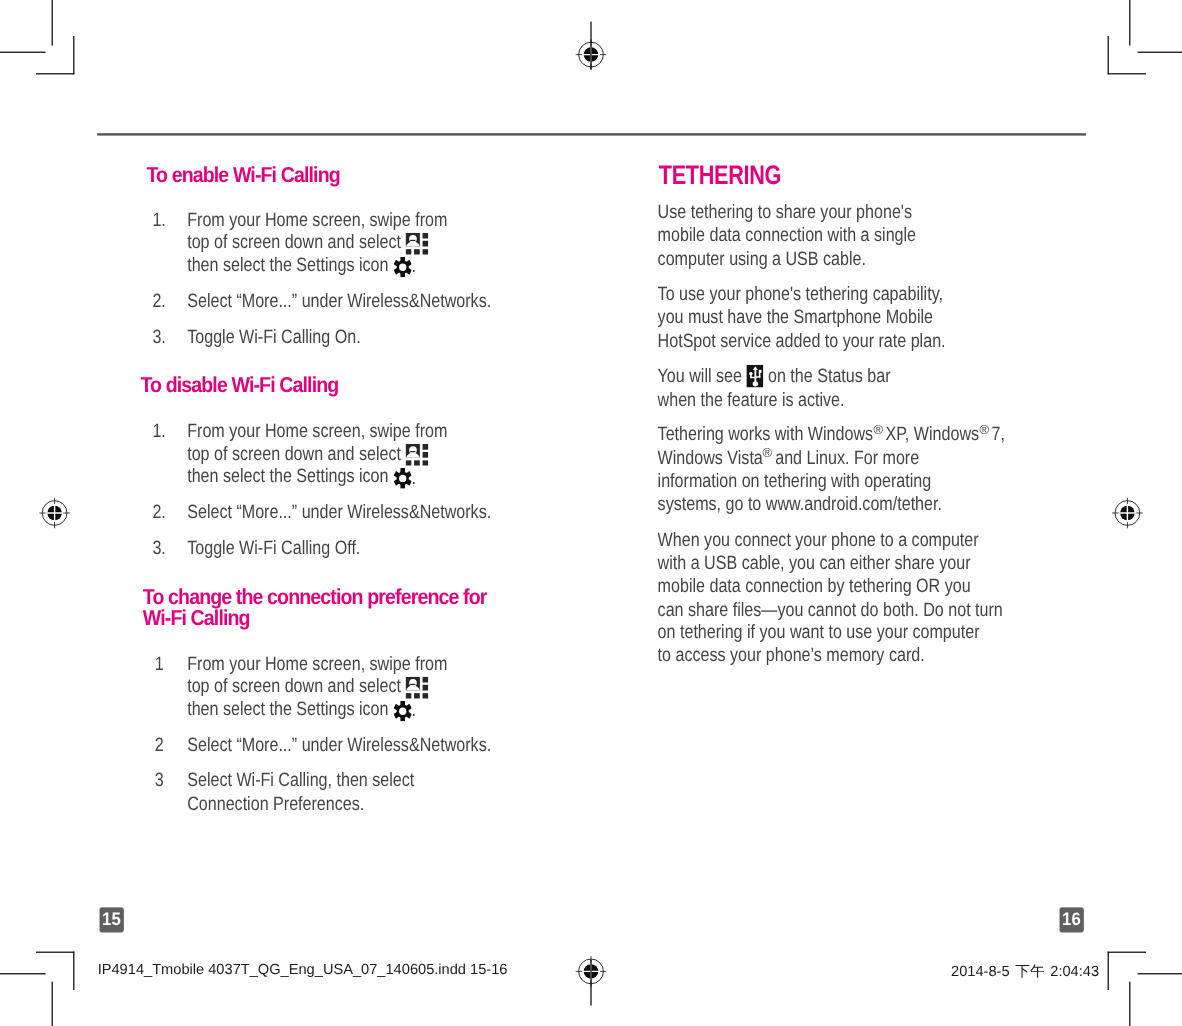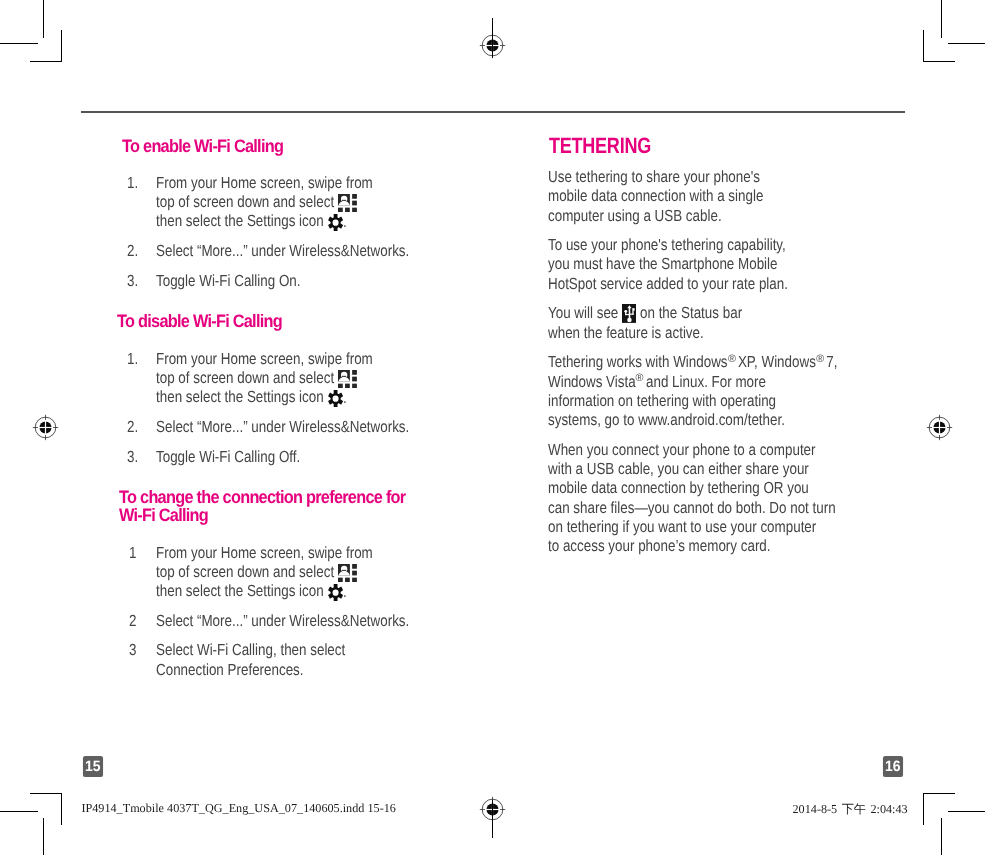--- a/index.html
+++ b/index.html
@@ -25,21 +25,21 @@
       transform:scaleX(0.906) translateZ(0);transform-origin:left top;}
   .hd.wrap{white-space:normal;width:327px;}
   .hd.big{font-size:22.3px;letter-spacing:-0.33px;line-height:22.3px;
           transform:scaleX(0.81) translateZ(0);}
 
   .iconabs{position:absolute;line-height:0;}
 
   .pagenum{position:absolute;background:#5f5f5f;color:#fff;text-align:center;
            font-weight:bold;font-size:15px;border-radius:2.5px;
            transform:scaleX(0.93) translateZ(0);transform-origin:center top;}
-  .foot{position:absolute;font-family:Liberation Serif, serif;color:#1c1c1c;
+  .foot{position:absolute;font-family:Liberation Sans, sans-serif;color:#1c1c1c;
         font-size:12.2px;white-space:nowrap;transform:translateZ(0);transform-origin:left top;}
   .foot.stamp{word-spacing:1.4px;}
   sup{font-size:0.668em;vertical-align:baseline;display:inline-block;
        position:relative;top:-5.1px;line-height:0;
        transform:scaleX(1.206);transform-origin:left center;}
 </style>
 </head>
 <body>
 
 <div class="sheet">

